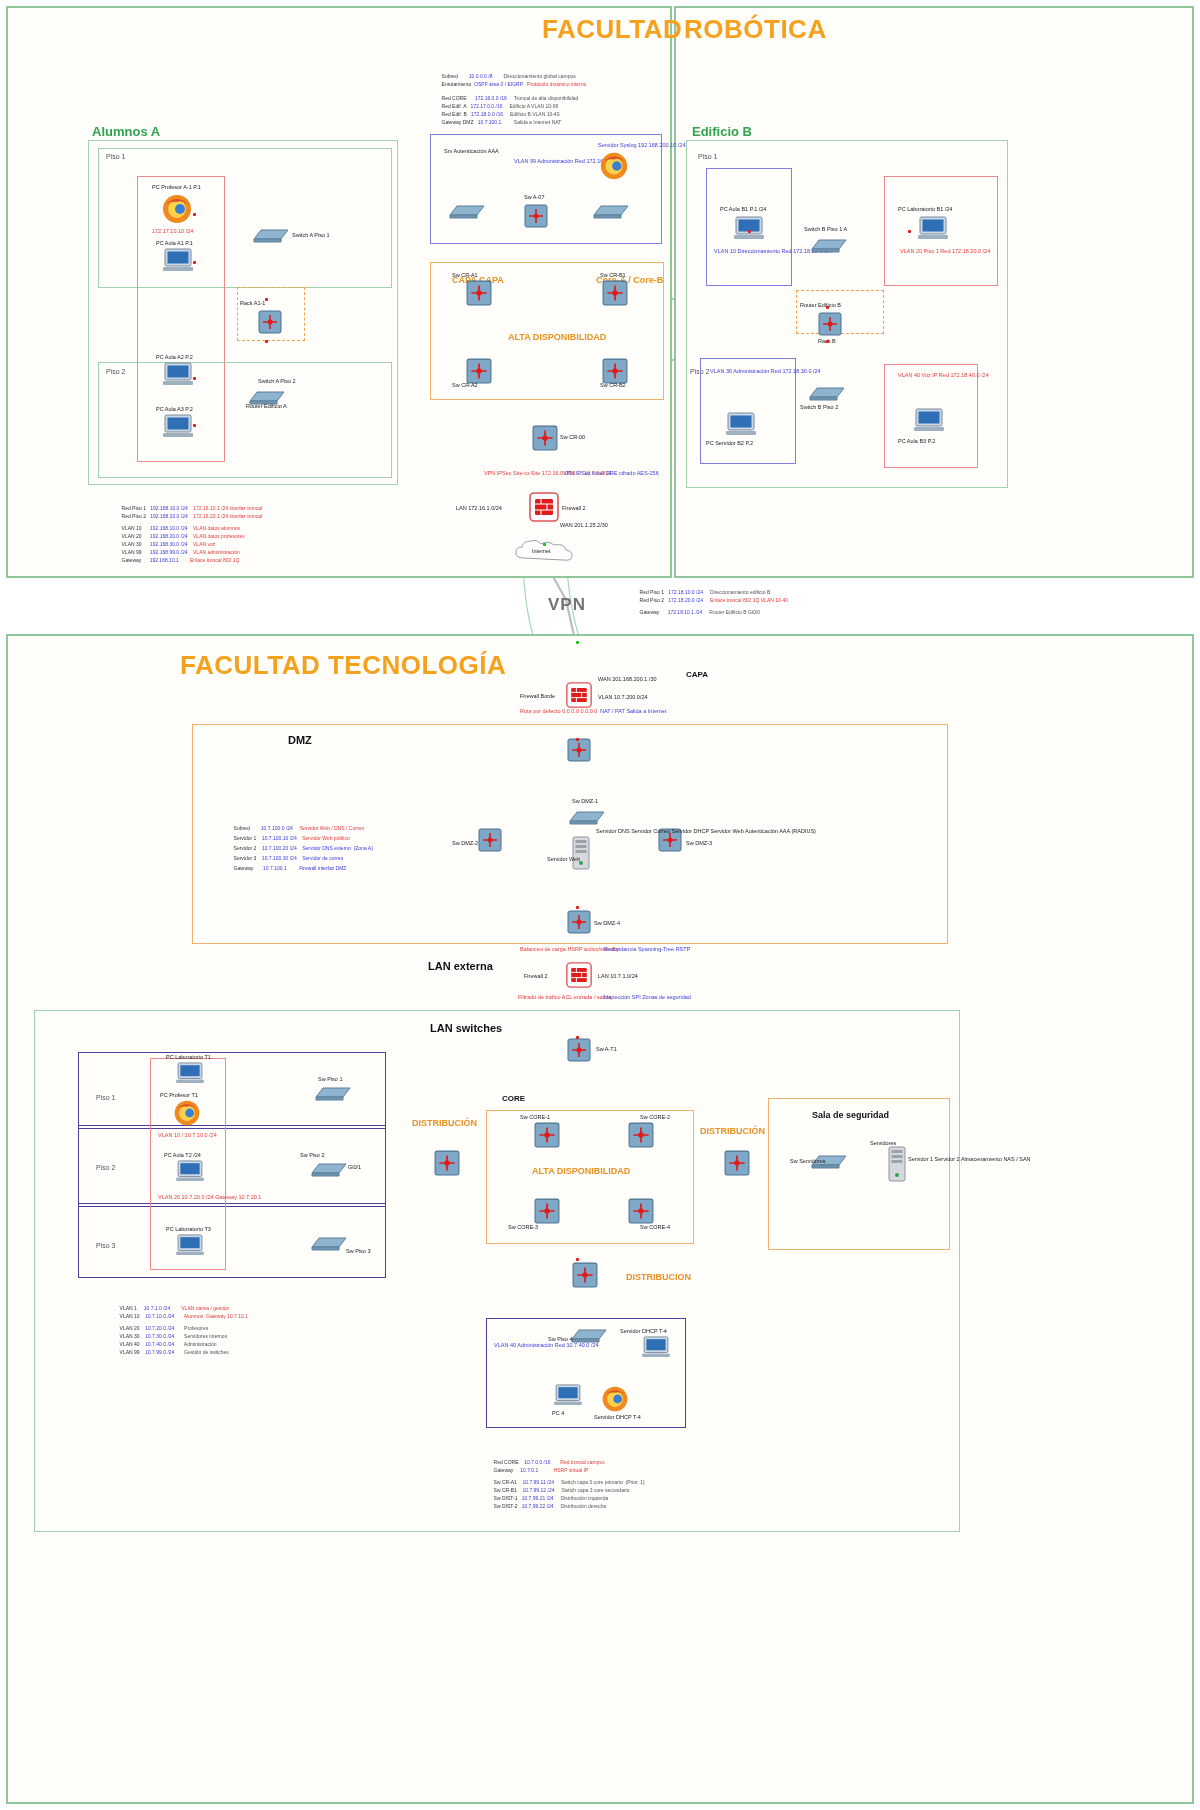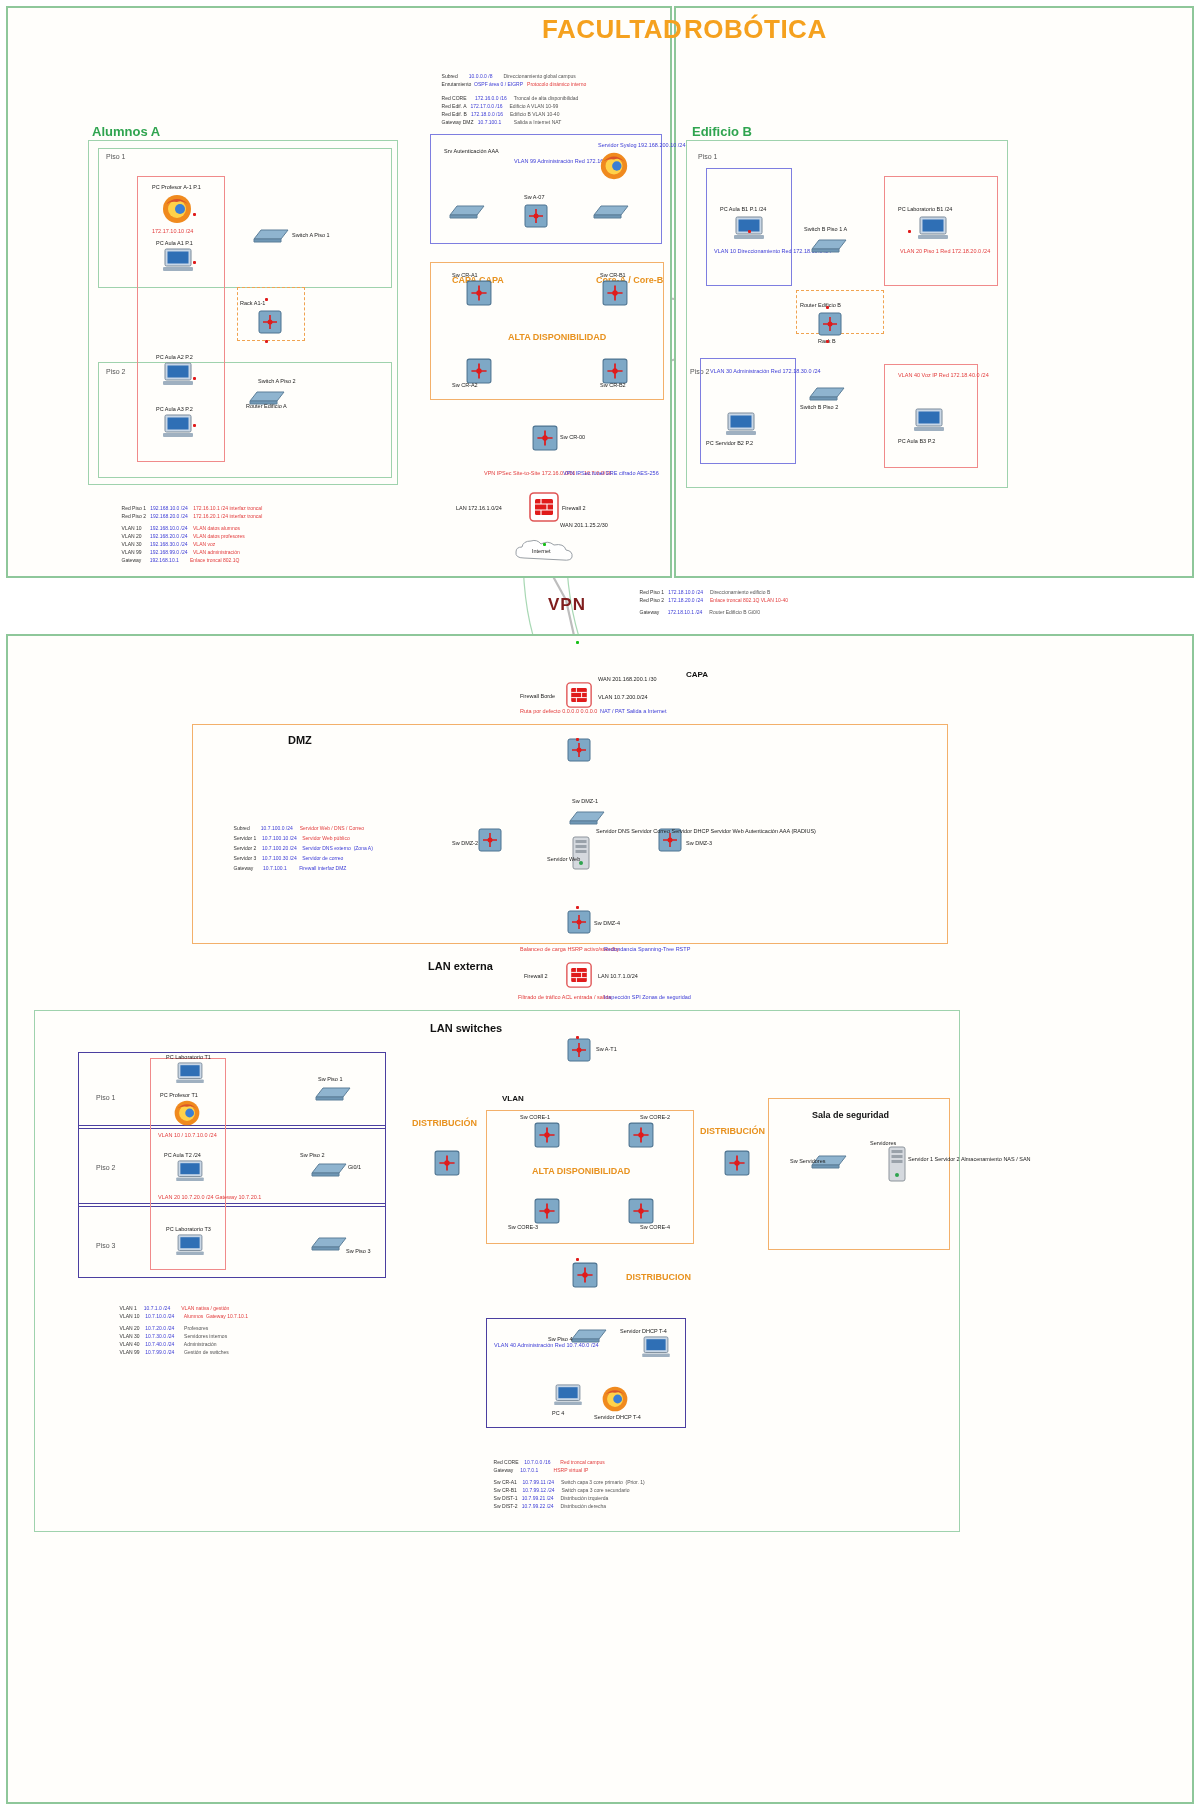--- a/index.html
+++ b/index.html
@@ -15,21 +15,21 @@
   .b-green{border:1px solid #9fd2ad;}
   .b-red{border:1px solid #f08a8a;}
   .b-blue{border:1px solid #7e7ee0;}
   .b-purple{border:1px solid #4b3fa0;}
   .b-orange{border:1px solid #f3b06a;}
   .b-orange-d{border:1px dashed #f0a350;}
 
   .plabel{position:absolute;font-size:7px;color:#555;white-space:nowrap;}
   .secthead{position:absolute;font-size:11px;font-weight:bold;color:#111;white-space:nowrap;}
   .secthead-o{position:absolute;font-size:9px;font-weight:bold;color:#e8921f;white-space:nowrap;}
-  .bigvpn{position:absolute;font-size:17px;font-weight:bold;color:#7f1d1d;letter-spacing:1px;}
+  .bigvpn{position:absolute;font-size:17px;font-weight:bold;color:#737373;letter-spacing:1px;}
 
   
   .legend{position:absolute;font-family:"Liberation Sans",sans-serif;font-size:5px;line-height:7px;white-space:pre;}
   .lg-k{color:#333;}
   .lg-b{color:#3b3bd6;}
   .lg-r{color:#e23b3b;}
   .lg-g{color:#555;}
   .n-red{color:#e23b3b;}
   .n-blue{color:#3b3bd6;}
 
@@ -478,20 +478,21 @@
   <div class="bigvpn" style="left:548px;top:595px;">VPN</div>
 
   <div class="dev" style="left:548px;top:636px;">
     <svg width="64" height="26" viewBox="0 0 64 26">
       <path d="M12 20 Q3 20 4 14 Q4 9 10 9 Q11 3 19 3 Q25 1 29 6 Q36 2 42 7 Q52 5 54 12 Q61 13 60 19 Q59 23 51 22 Z" fill="#fff" stroke="#9aa0a6" stroke-width="1"></path>
     </svg>
   </div>
   <div class="dev-label" style="left:564px;top:652px;">Internet</div>
 
   <div class="zone" style="left:6px;top:634px;width:1188px;height:1170px;"></div>
+  <div class="zone-title" style="left:180px;top:650px;">FACULTAD TECNOLOGÍA</div>
 
   <div class="secthead" style="left:686px;top:670px;font-size:8px;">CAPA</div>
 
   <div class="dev" style="left:566px;top:682px;">
     <svg width="26" height="26" viewBox="0 0 30 30">
       <rect x="1" y="1" width="28" height="28" rx="4" fill="#fff" stroke="#e05555" stroke-width="1.6"></rect>
       <rect x="6" y="7" width="18" height="16" rx="1.5" fill="#e01b1b"></rect>
       <path d="M6 12 H24 M6 18 H24 M12 7 V12 M18 12 V18 M12 18 V23" stroke="#fff" stroke-width="1.1"></path>
     </svg>
   </div>
@@ -604,21 +605,21 @@
   <div class="dev" style="left:567px;top:1038px;">
     <svg width="24" height="24" viewBox="0 0 24 24">
       <rect x="1" y="1" width="22" height="22" rx="2" fill="#7ea8c6" stroke="#4d7390"></rect>
       <path d="M12 5 L12 19 M5 12 L19 12" stroke="#e01b1b" stroke-width="1.6"></path>
       <circle cx="12" cy="12" r="2.5" fill="#e01b1b"></circle>
     </svg>
   </div>
   <div class="dev-label" style="left:596px;top:1046px;">Sw A-T1</div>
 
   <div class="box b-orange" style="left:486px;top:1110px;width:208px;height:134px;"></div>
-  <div class="secthead" style="left:502px;top:1094px;font-size:8px;">VLAN</div>
+  <div class="secthead" style="left:502px;top:1094px;font-size:8px;">CORE</div>
   <div class="secthead-o" style="left:532px;top:1166px;">ALTA DISPONIBILIDAD</div>
 
   <div class="dev" style="left:534px;top:1122px;">
     <svg width="26" height="26" viewBox="0 0 24 24">
       <rect x="1" y="1" width="22" height="22" rx="2" fill="#7ea8c6" stroke="#4d7390"></rect>
       <path d="M12 5 L12 19 M5 12 L19 12" stroke="#e01b1b" stroke-width="1.6"></path>
       <circle cx="12" cy="12" r="2.5" fill="#e01b1b"></circle>
     </svg>
   </div>
   <div class="dev" style="left:628px;top:1122px;">

